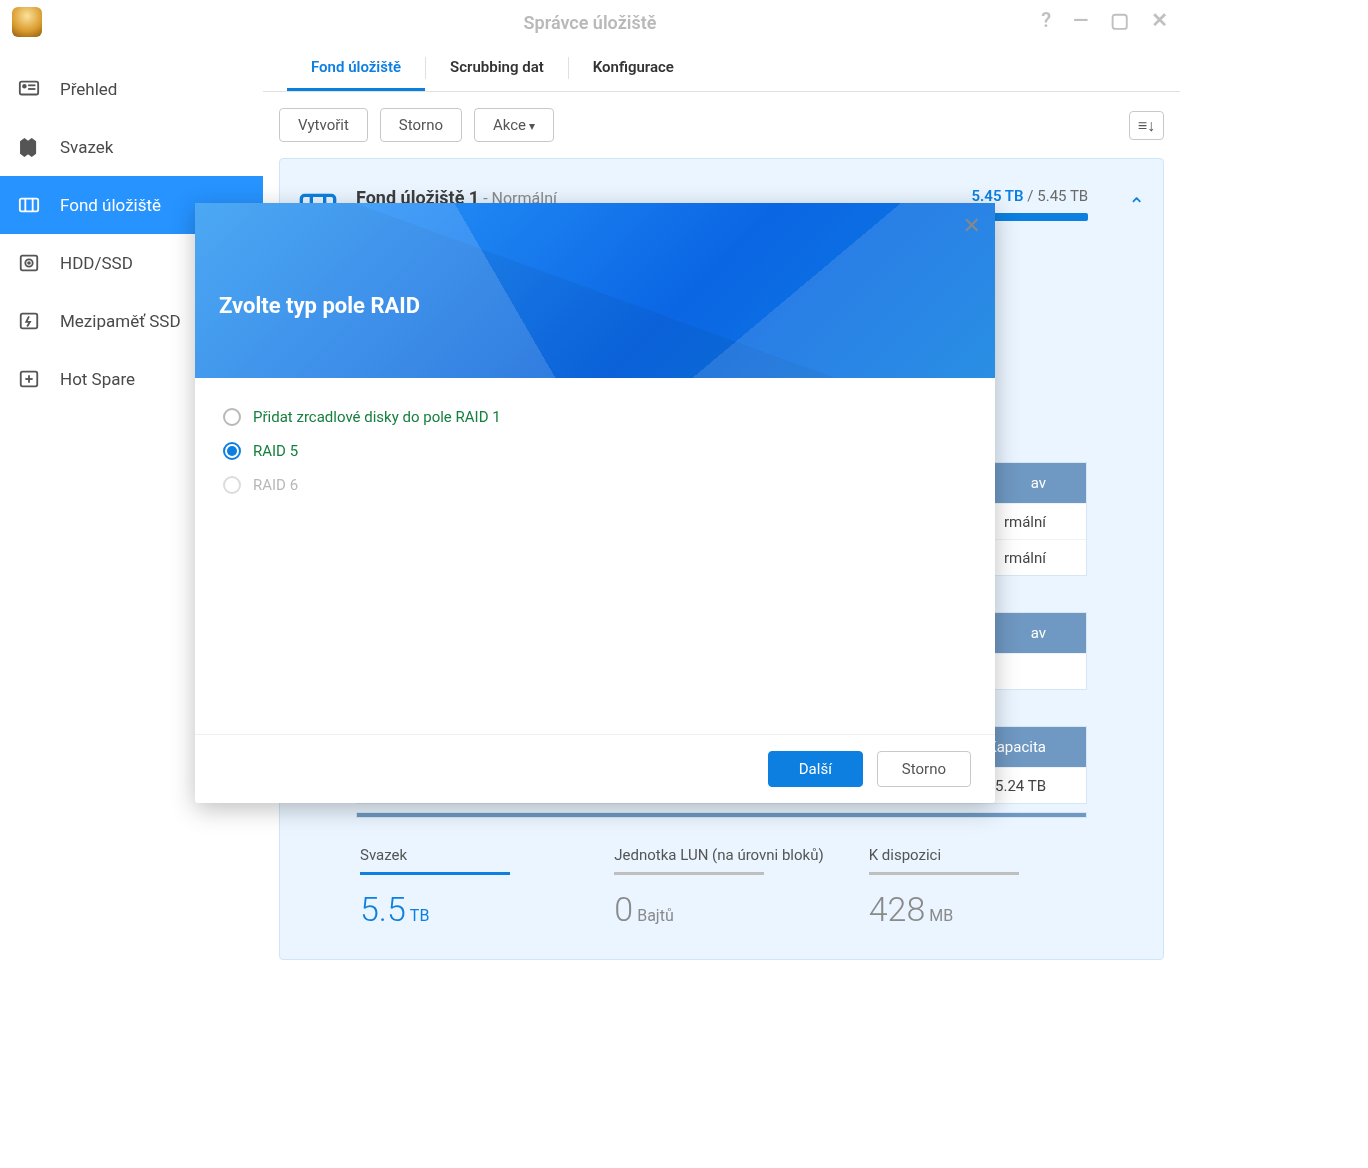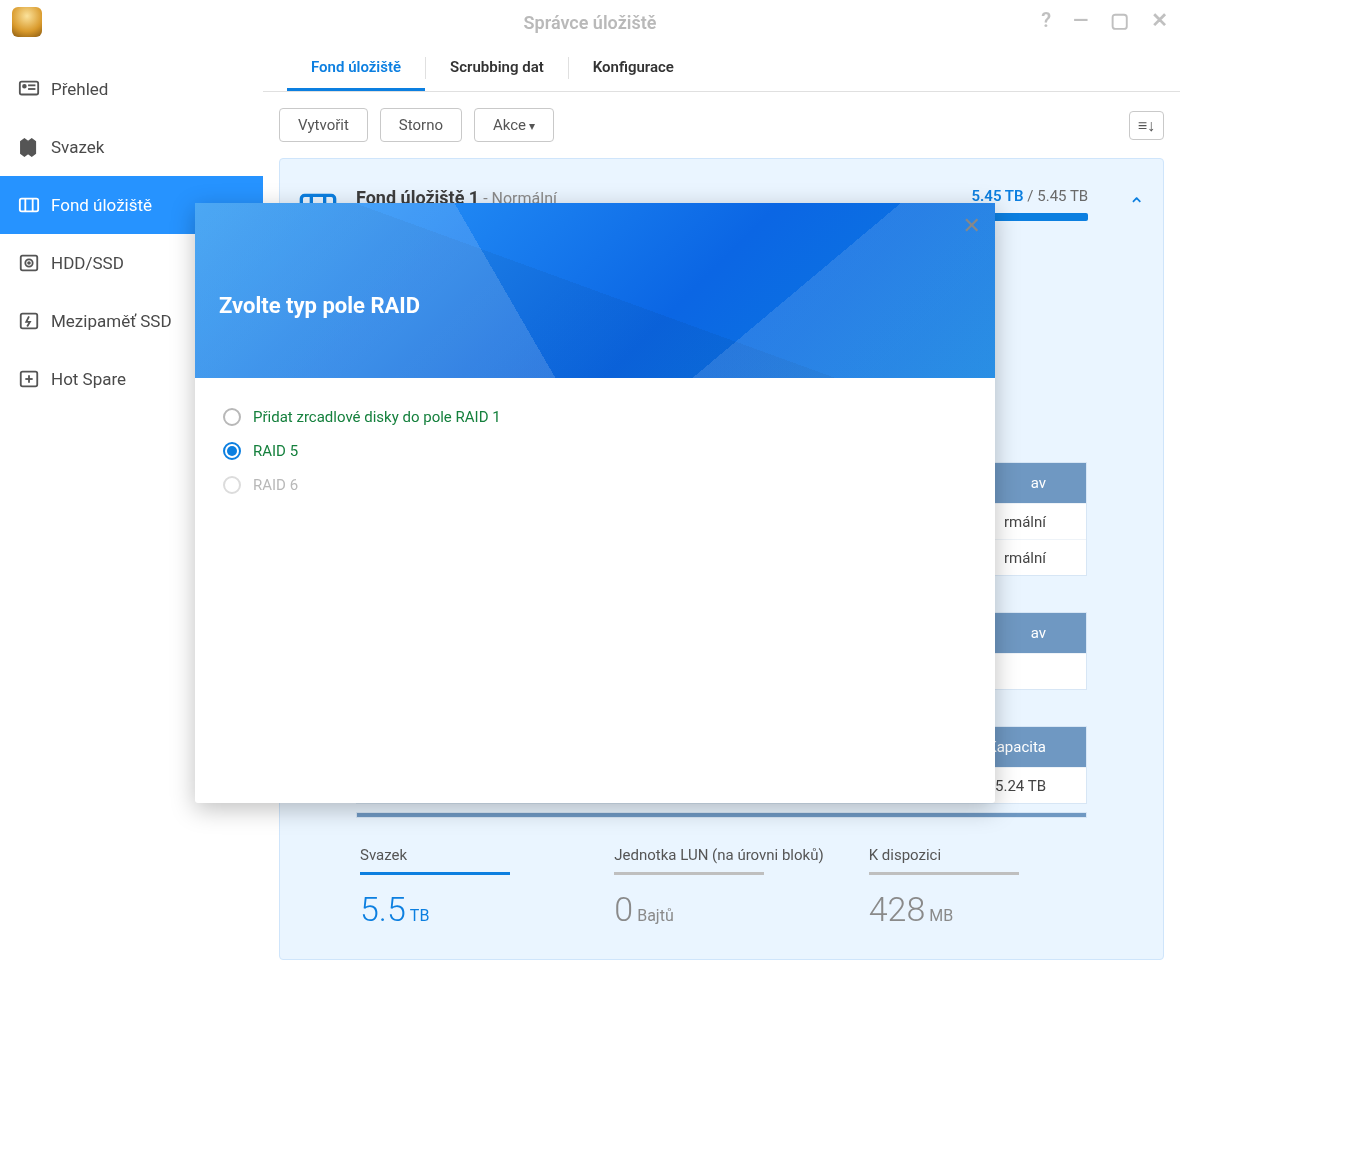--- a/index.html
+++ b/index.html
@@ -11,21 +11,21 @@
   .titlebar { height: 44px; display: flex; align-items: center; position: relative; }
   .titlebar .app-icon { width: 30px; height: 30px; margin-left: 12px; background: radial-gradient(circle at 50% 30%, #fbe29b, #d99a2c 60%, #8a5a10); border-radius: 6px; }
   .titlebar .title { position: absolute; left: 50%; transform: translateX(-50%); color: #b9b9b9; font-weight: 600; font-size: 18px; }
   .win-controls { position: absolute; right: 12px; top: 10px; color: #c0c0c0; font-size: 20px; display: flex; gap: 22px; }
   .win-controls span { cursor: pointer; font-weight: 600; line-height: 1; }
 
   .body-row { display: flex; height: calc(100% - 44px); }
 
   
   .sidebar { width: 263px; padding: 16px 0 0 0; }
-  .side-item { display: flex; align-items: center; height: 58px; padding: 0 18px; gap: 11px; color: #4a4a4a; font-size: 17px; cursor: pointer; }
+  .side-item { display: flex; align-items: center; height: 58px; padding: 0 18px; gap: 20px; color: #4a4a4a; font-size: 17px; cursor: pointer; }
   .side-item.active { background: #2693ff; color: #fff; }
   .side-icon { width: 22px; height: 20px; display: inline-flex; align-items: center; justify-content: center; }
   .side-icon svg { width: 22px; height: 22px; }
 
   
   .main { flex: 1; display: flex; flex-direction: column; }
   .tabs { display: flex; border-bottom: 1px solid #e0e0e0; padding-left: 24px; }
   .tab { padding: 14px 24px 12px; font-size: 15px; color: #333; cursor: pointer; font-weight: 600; }
   .tab.active { color: #0c7fe0; border-bottom: 3px solid #0c7fe0; }
   .tab-sep { width: 1px; background: #e0e0e0; height: 22px; align-self: center; }
@@ -277,13 +277,17 @@
     </div>
     <div class="radio selected">
       <span class="dot"></span>
       <span>RAID 5</span>
     </div>
     <div class="radio disabled">
       <span class="dot"></span>
       <span>RAID 6</span>
     </div>
   </div>
+  <div class="footer">
+    <button class="btn btn-primary">Další</button>
+    <button class="btn btn-sec">Storno</button>
+  </div>
 </div>
 
 </body></html>

